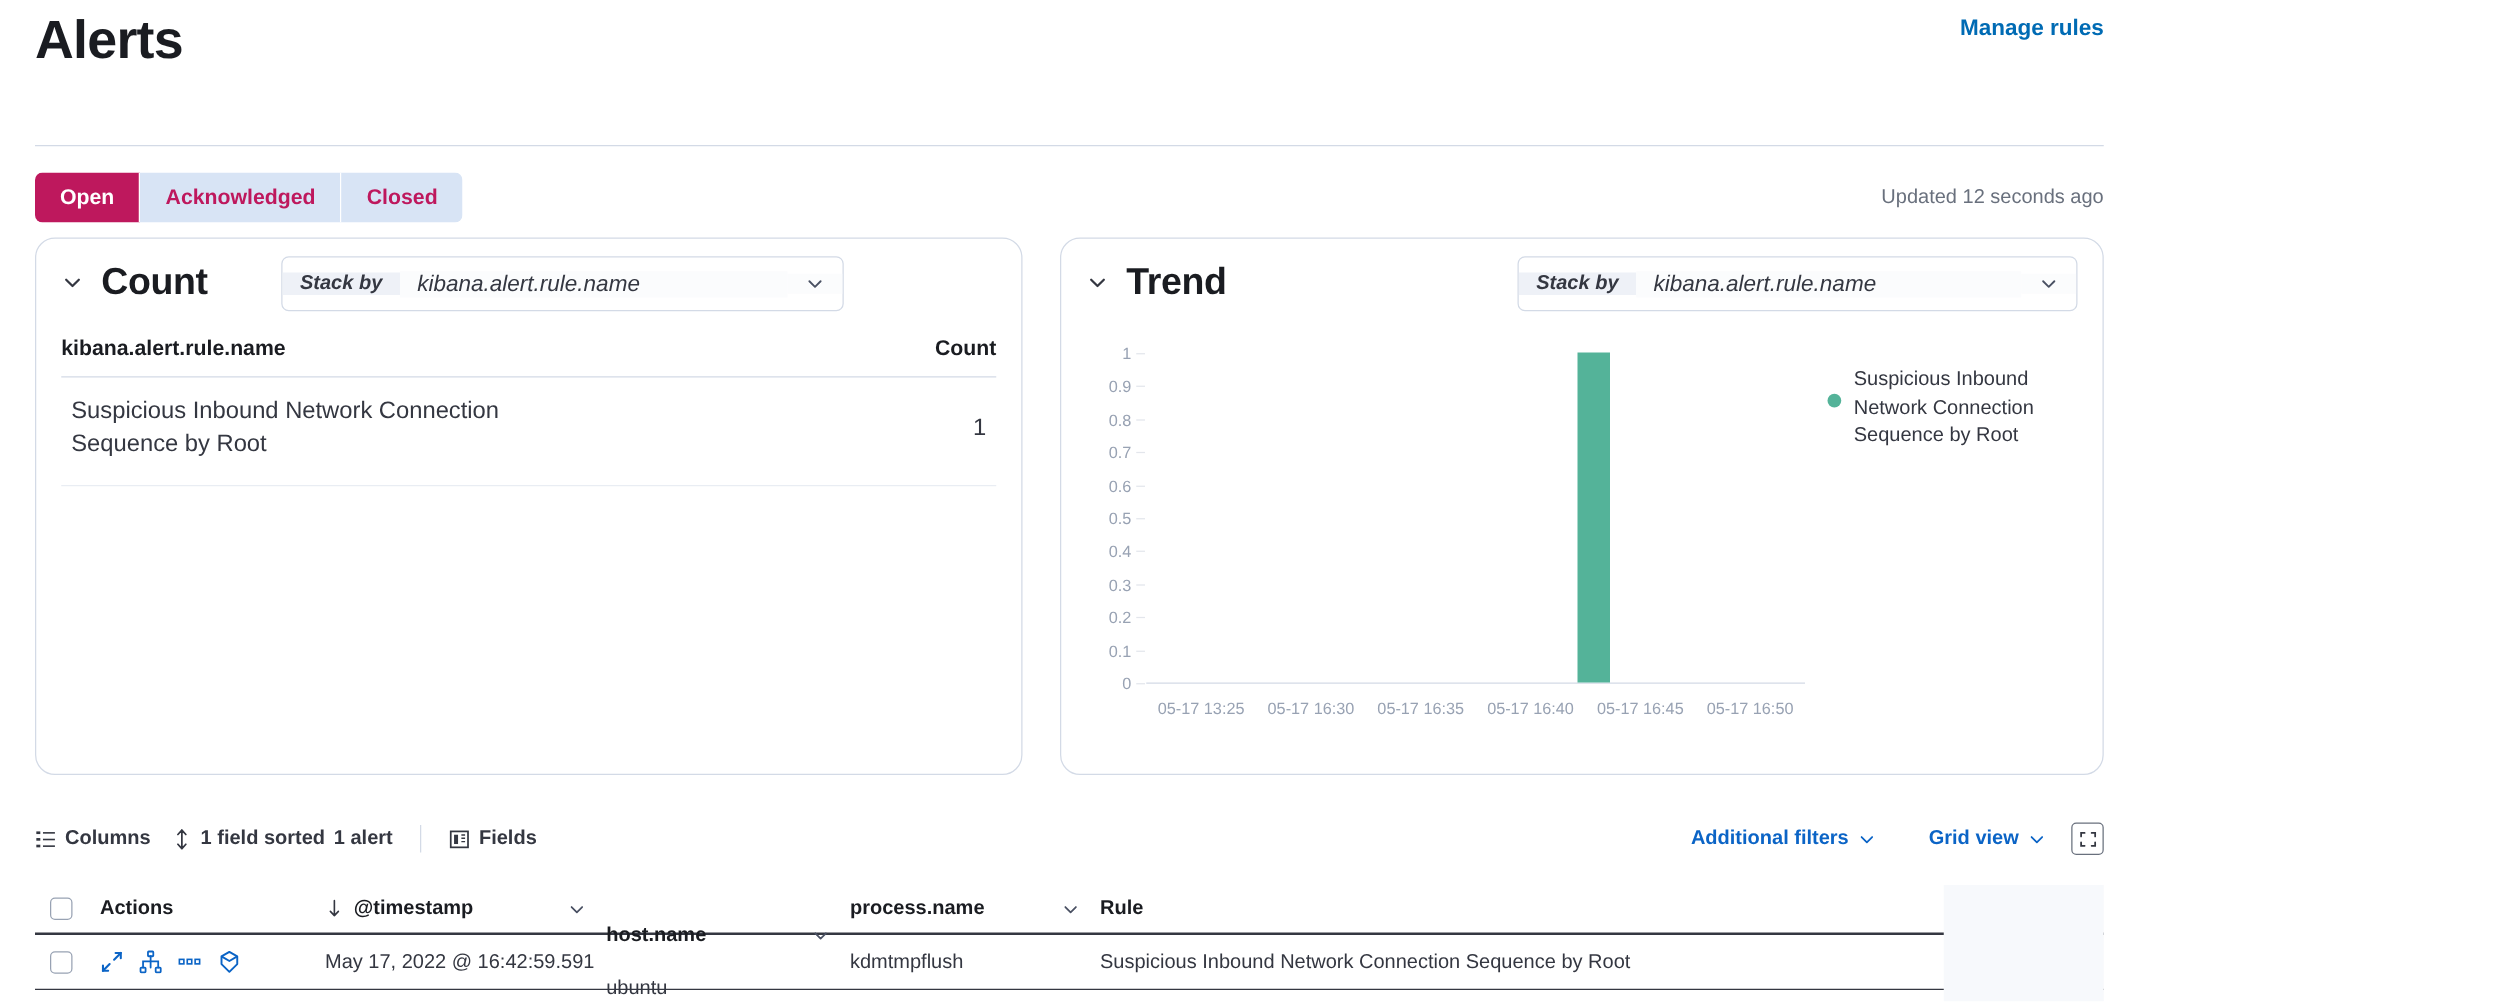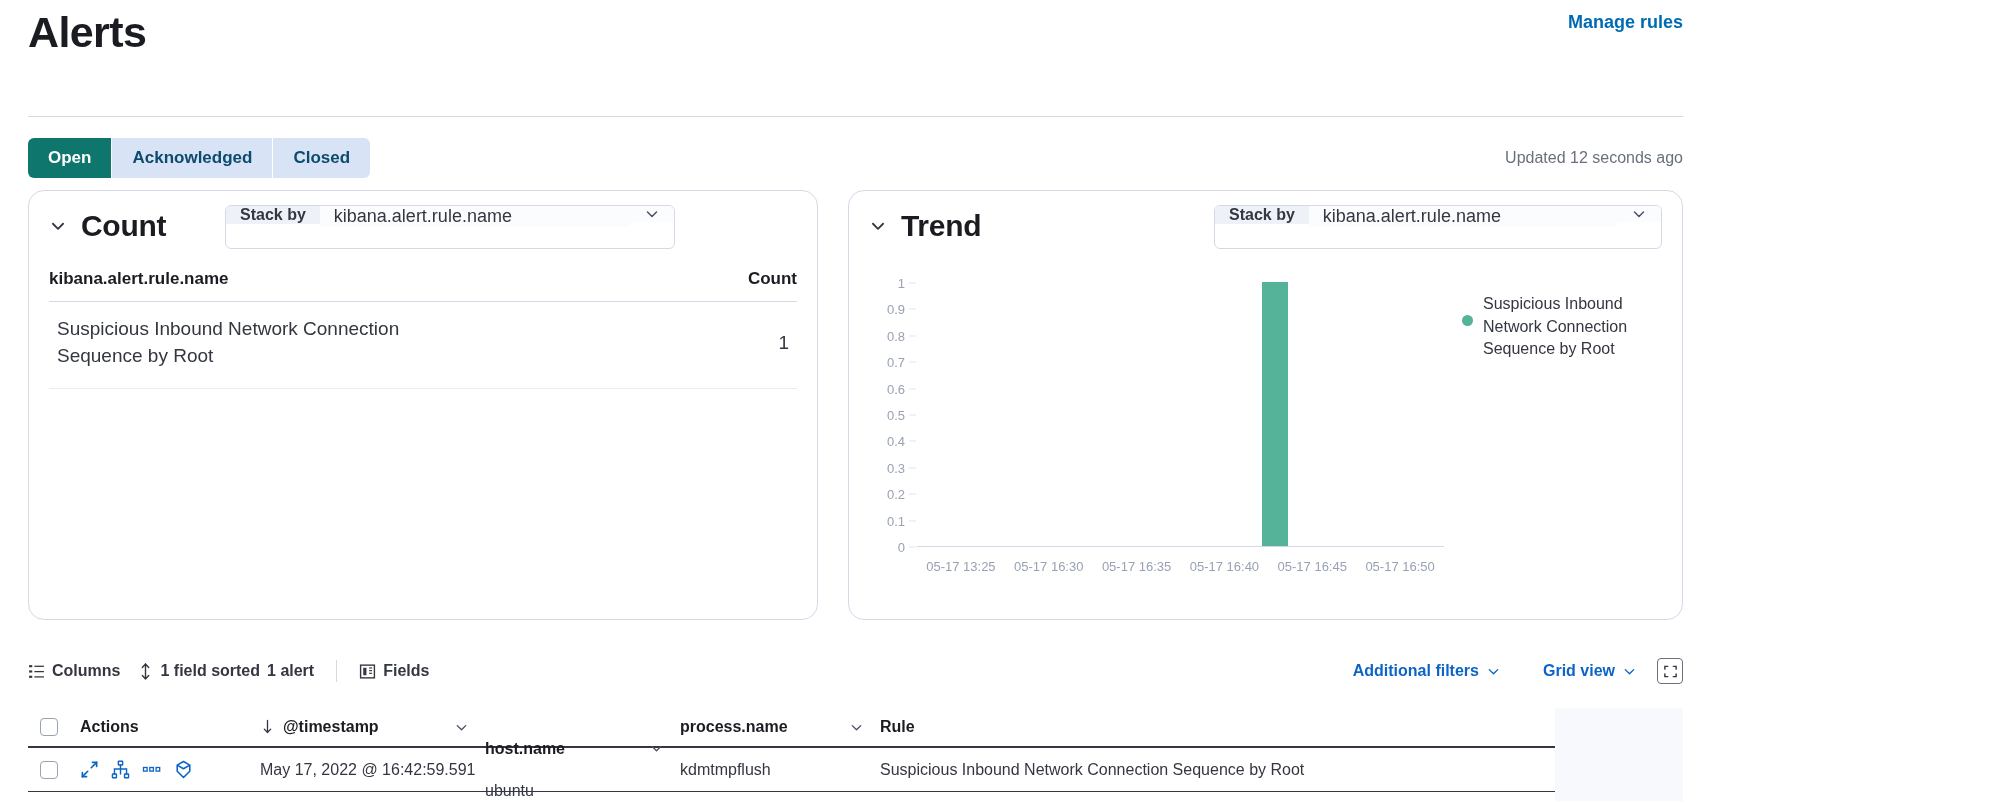--- a/index.html
+++ b/index.html
@@ -31,25 +31,25 @@
   }
 
   
   .tabs-row {
     position: absolute; left: 28px; right: 28px; top: 138px;
     display: flex; align-items: center; justify-content: space-between;
   }
   .tab-group { display: flex; border-radius: 6px; overflow: hidden; }
   .tab {
     font-size: 17px; font-weight: 600; padding: 10px 20px;
-    background: #d8e4f5; color: #0c4a6e; cursor: pointer;
+    background: #d8e4f5; color: #be185d; cursor: pointer;
     border-right: 1px solid #ffffff; white-space: nowrap;
   }
   .tab:last-child { border-right: none; }
-  .tab.active { background: #0f766e; color: #ffffff; }
+  .tab.active { background: #be185d; color: #ffffff; }
   .updated-text { font-size: 16px; color: #69707d; white-space: nowrap; }
 
   
   .panels {
     position: absolute; left: 28px; right: 28px; top: 190px;
     display: flex; gap: 30px; align-items: stretch;
   }
   .panel {
     background: #ffffff; border: 1px solid #d3dae6;
     border-radius: 16px; padding: 18px 20px;
@@ -60,22 +60,22 @@
   .panel-head { display: flex; align-items: center; gap: 14px; }
   .chev-toggle {
     color: #343741; font-size: 20px; line-height: 1; cursor: pointer;
     display: inline-flex; align-items: center;
   }
   .panel-title {
     font-size: 30px; font-weight: 700; color: #1a1c21; letter-spacing: -0.3px;
   }
 
   .stackby {
-    display: flex; align-items: flex-start; border: 1px solid #d3dae6;
-    border-radius: 6px; overflow: hidden; height: 44px;
+    display: flex; align-items: center; border: 1px solid #d3dae6;
+    border-radius: 6px; overflow: hidden; height: 44px; font-style: italic;
   }
   .stackby-label {
     background: #eef1f7; color: #343741; font-size: 16px; font-weight: 700;
     display: flex; align-items: center; padding: 0 14px; white-space: nowrap;
   }
   .stackby-value {
     background: #fbfcfd; color: #343741; font-size: 18px;
     display: flex; align-items: center; padding: 0 14px; flex: 1;
     white-space: nowrap;
   }

